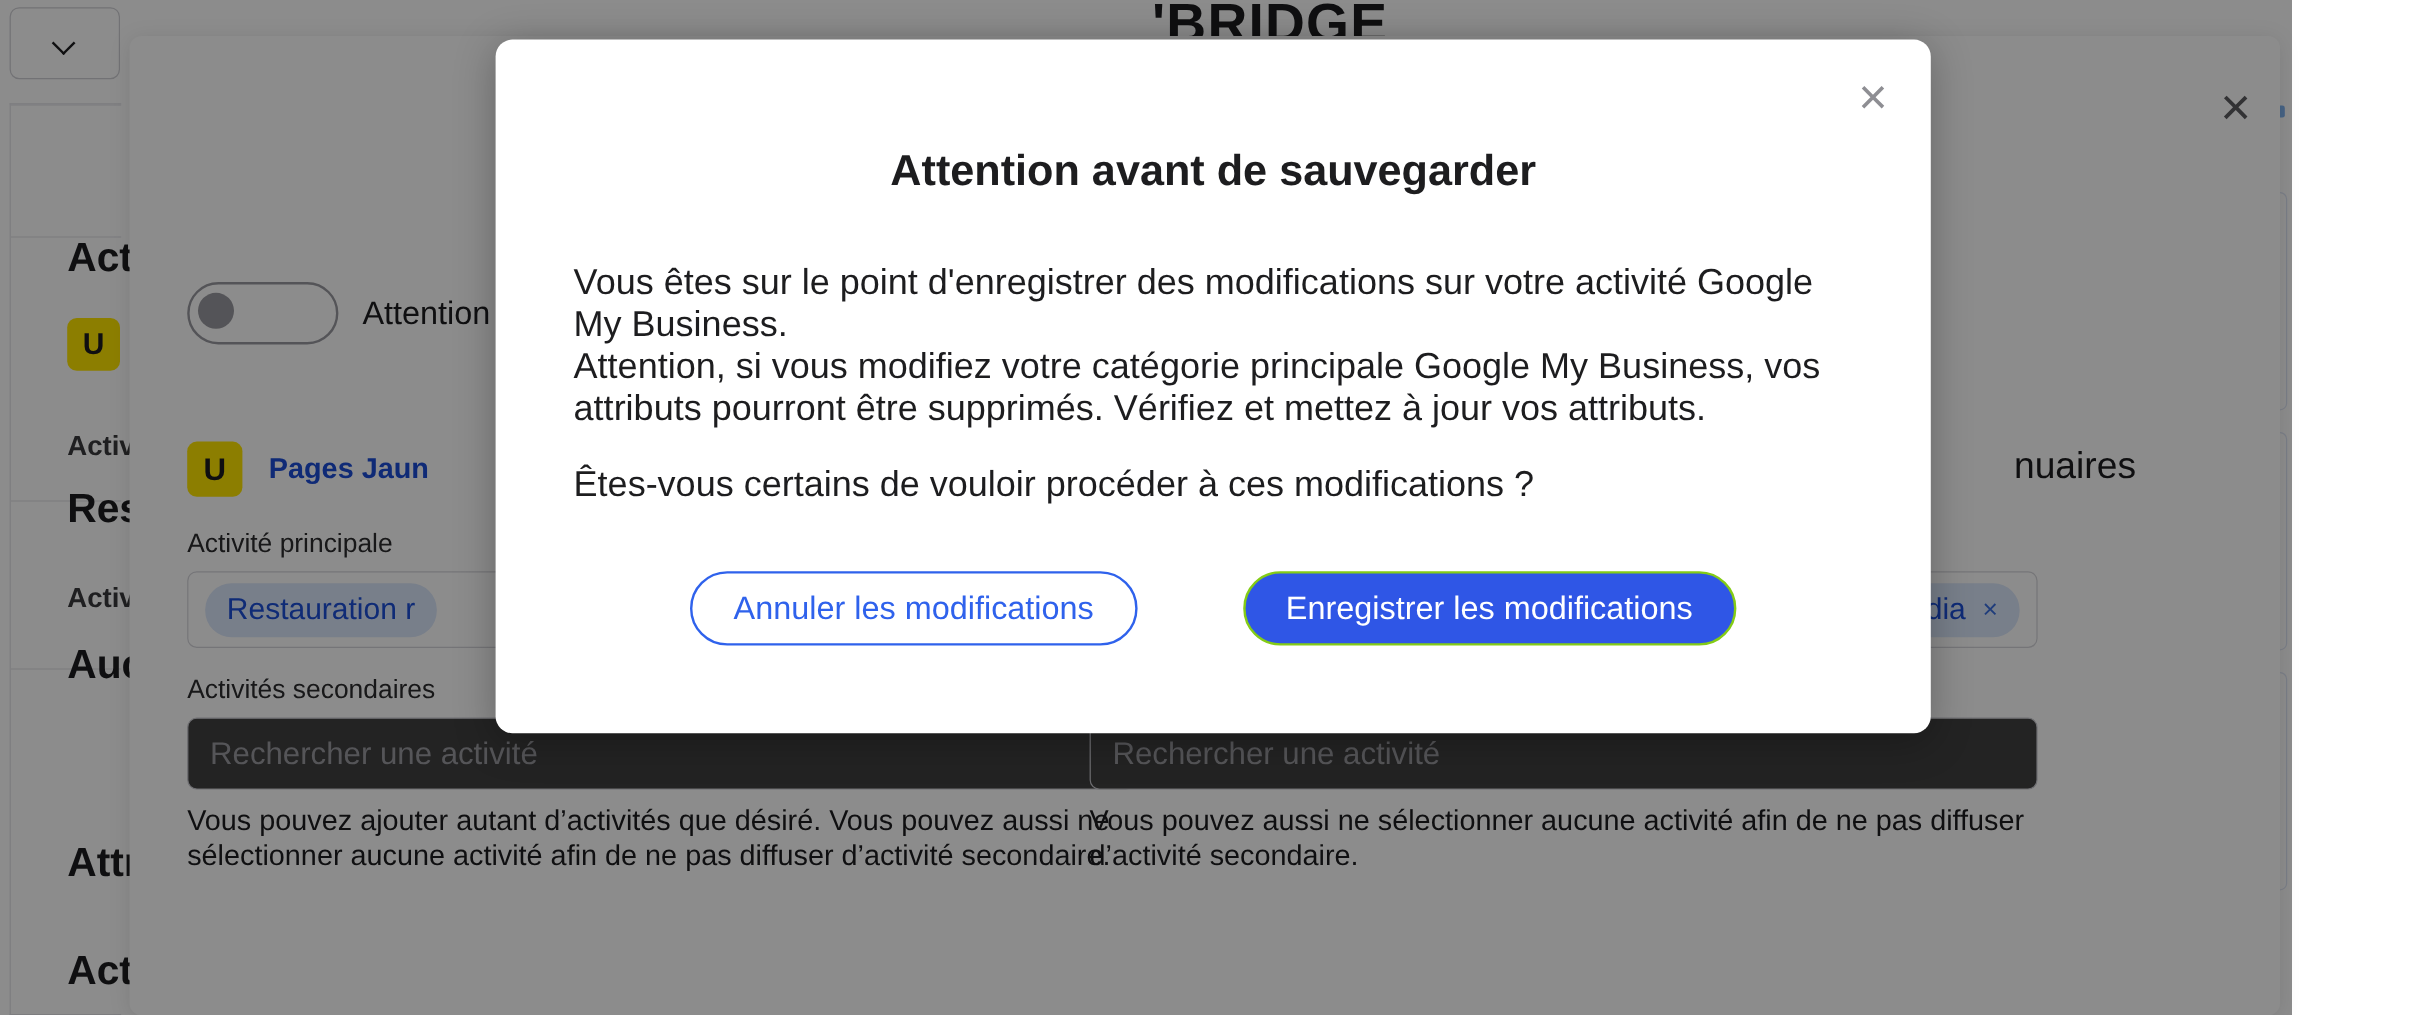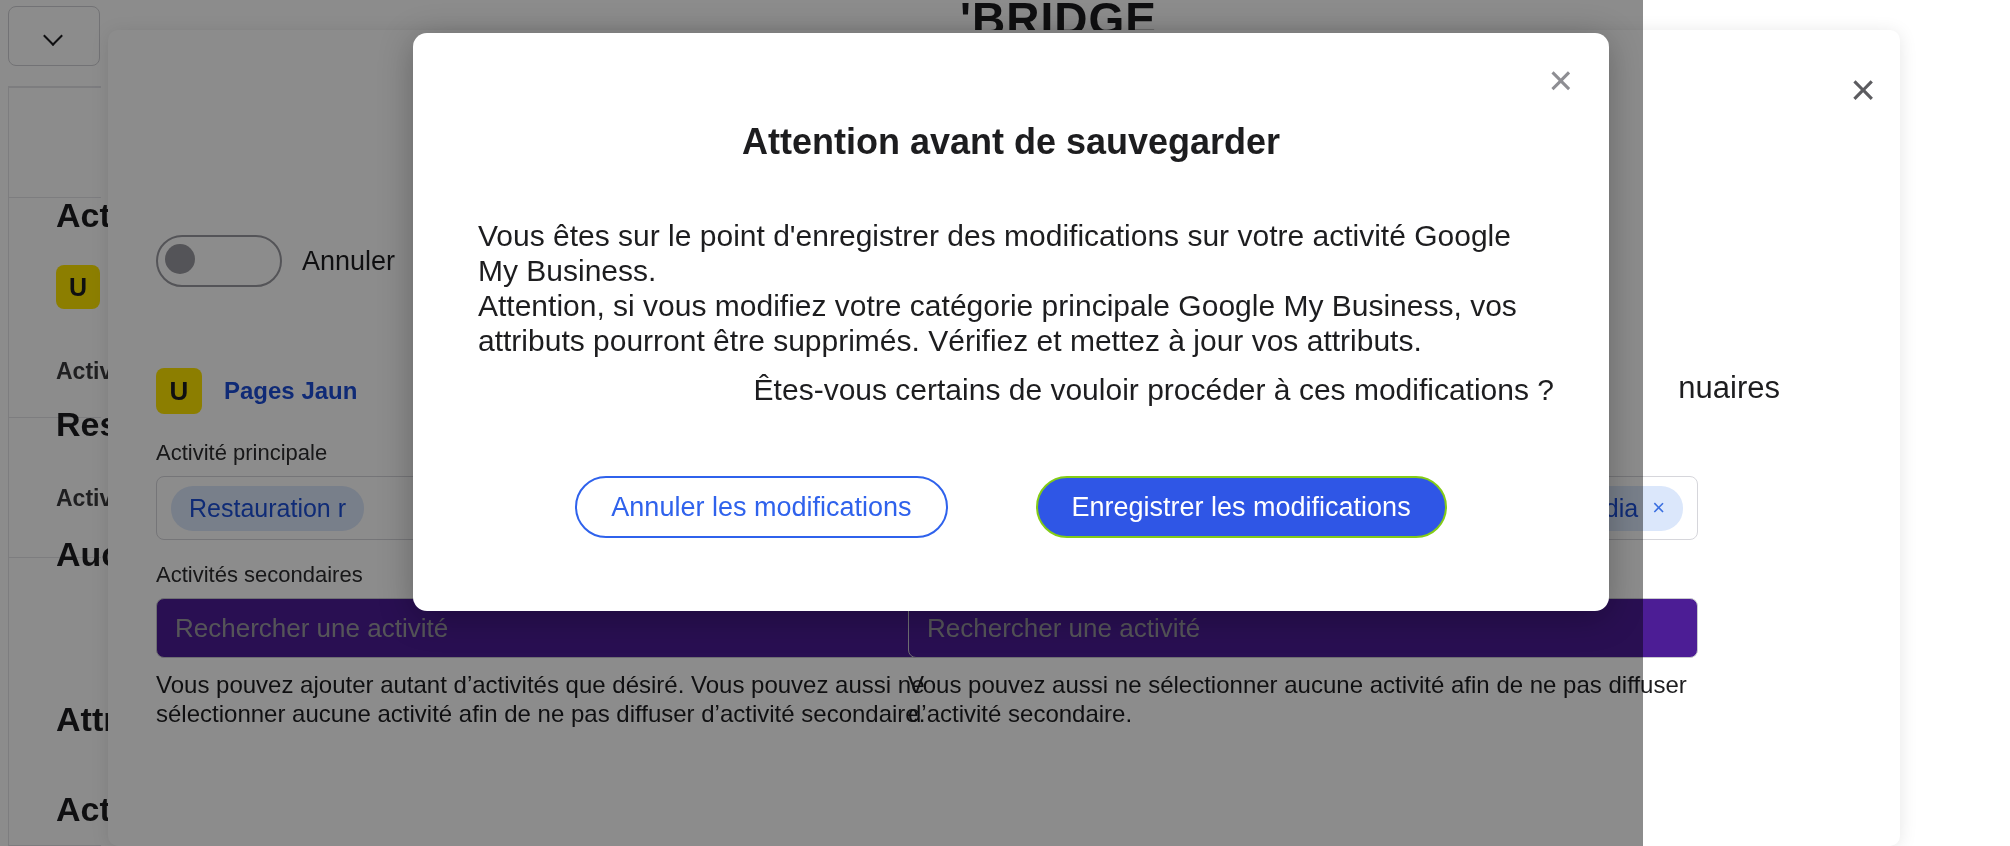--- a/index.html
+++ b/index.html
@@ -7,21 +7,21 @@
     padding: 0;
     width: 2010px;
     height: 846px;
     overflow: hidden;
     font-family: "Liberation Sans", sans-serif;
     background: #ffffff;
   }
 
   #root {
     position: relative;
-    width: 1643px;
+    width: 1910px;
     height: 846px;
     background: #ffffff;
   }
 
   
   .bg-page {
     position: absolute;
     inset: 0;
     background: #ffffff;
   }
@@ -276,21 +276,21 @@
   .chip .chip-x {
     font-size: 22px;
     color: #3a6fe0;
     cursor: pointer;
   }
 
   .search-box {
     height: 58px;
     border: 1px solid #c9c9cf;
     border-radius: 8px;
-    background: #4c1d95;
+    background: #404040;
     display: flex;
     align-items: center;
     padding: 0 18px;
     font-size: 26px;
     color: #9b9ba1;
   }
 
   .helper {
     margin-top: 12px;
     font-size: 24px;
@@ -343,21 +343,21 @@
   .confirm .body {
     position: absolute;
     left: 65px;
     right: 55px;
     top: 185px;
     font-size: 30px;
     line-height: 1.17;
     color: #1d1d1f;
   }
   .confirm .body p { margin: 0; }
-  .confirm .body .q { margin-top: 14px; text-align: right; }
+  .confirm .body .q { margin-top: 28px; }
 
   .confirm .actions {
     position: absolute;
     left: 0;
     right: 0;
     top: 443px;
     display: flex;
     justify-content: center;
     gap: 88px;
   }
@@ -424,21 +424,21 @@
   </div>
 
   <div class="modal-under">
 
     <div class="close-x">×</div>
 
     <div class="toggle-row">
       <div class="toggle">
         <div class="knob"></div>
       </div>
-      <div class="toggle-label">Annuler</div>
+      <div class="toggle-label">Attention</div>
     </div>
 
     <div class="pj-header">
       <div class="badge">
         <span>U</span>
       </div>
       <div class="title">Pages Jaun</div>
     </div>
     <div class="annuaires-label">nuaires</div>
 

